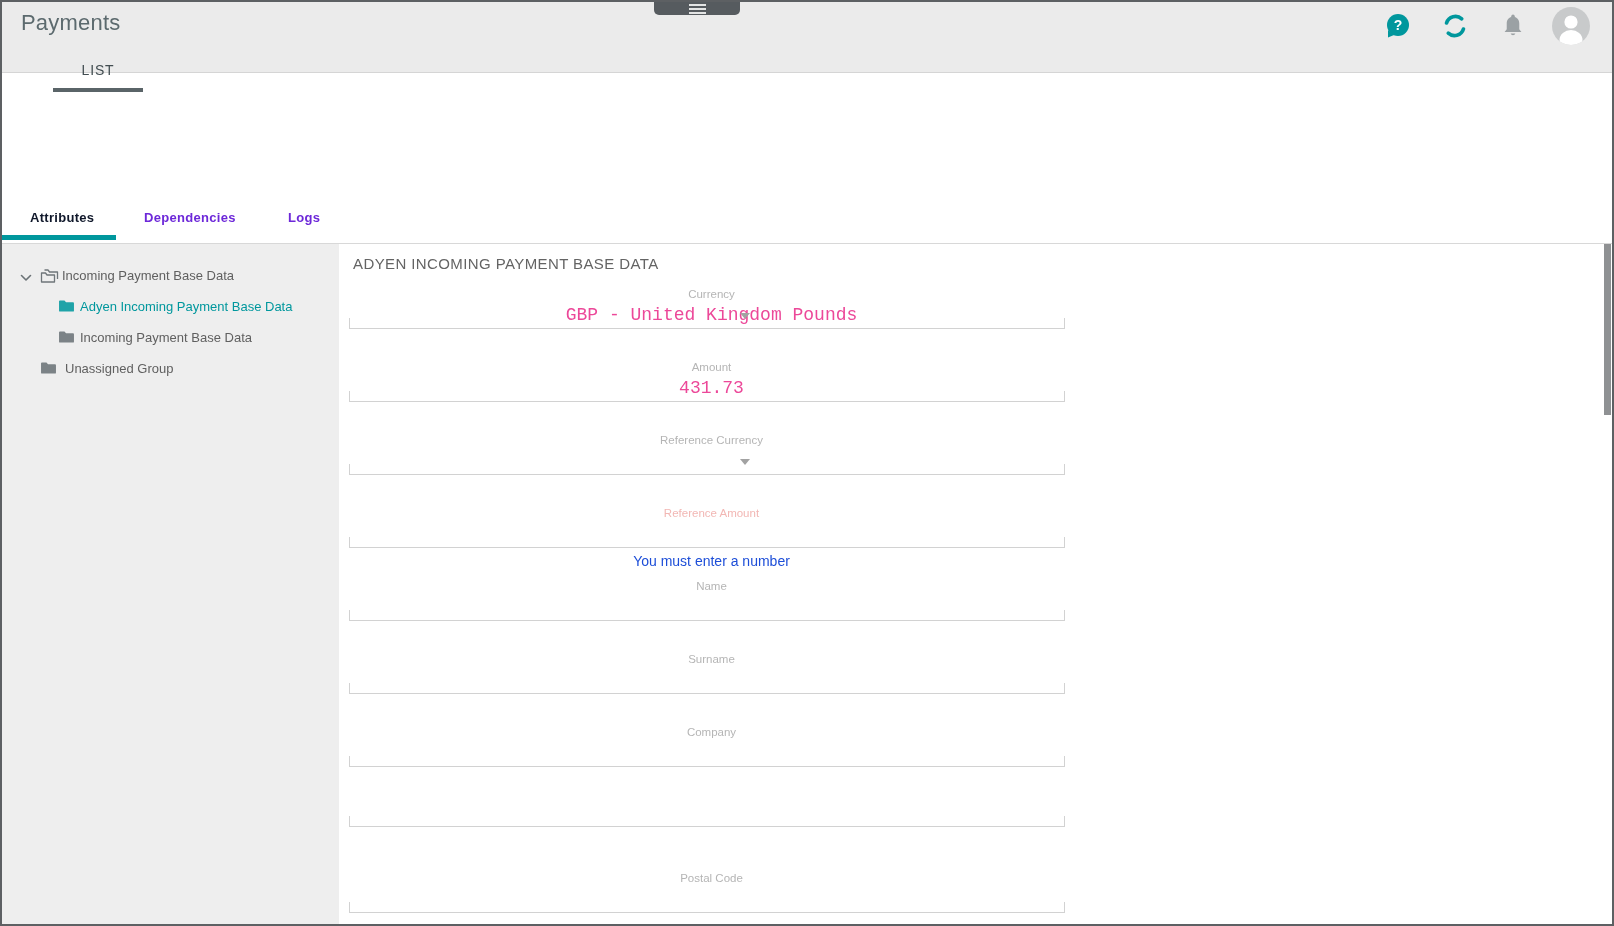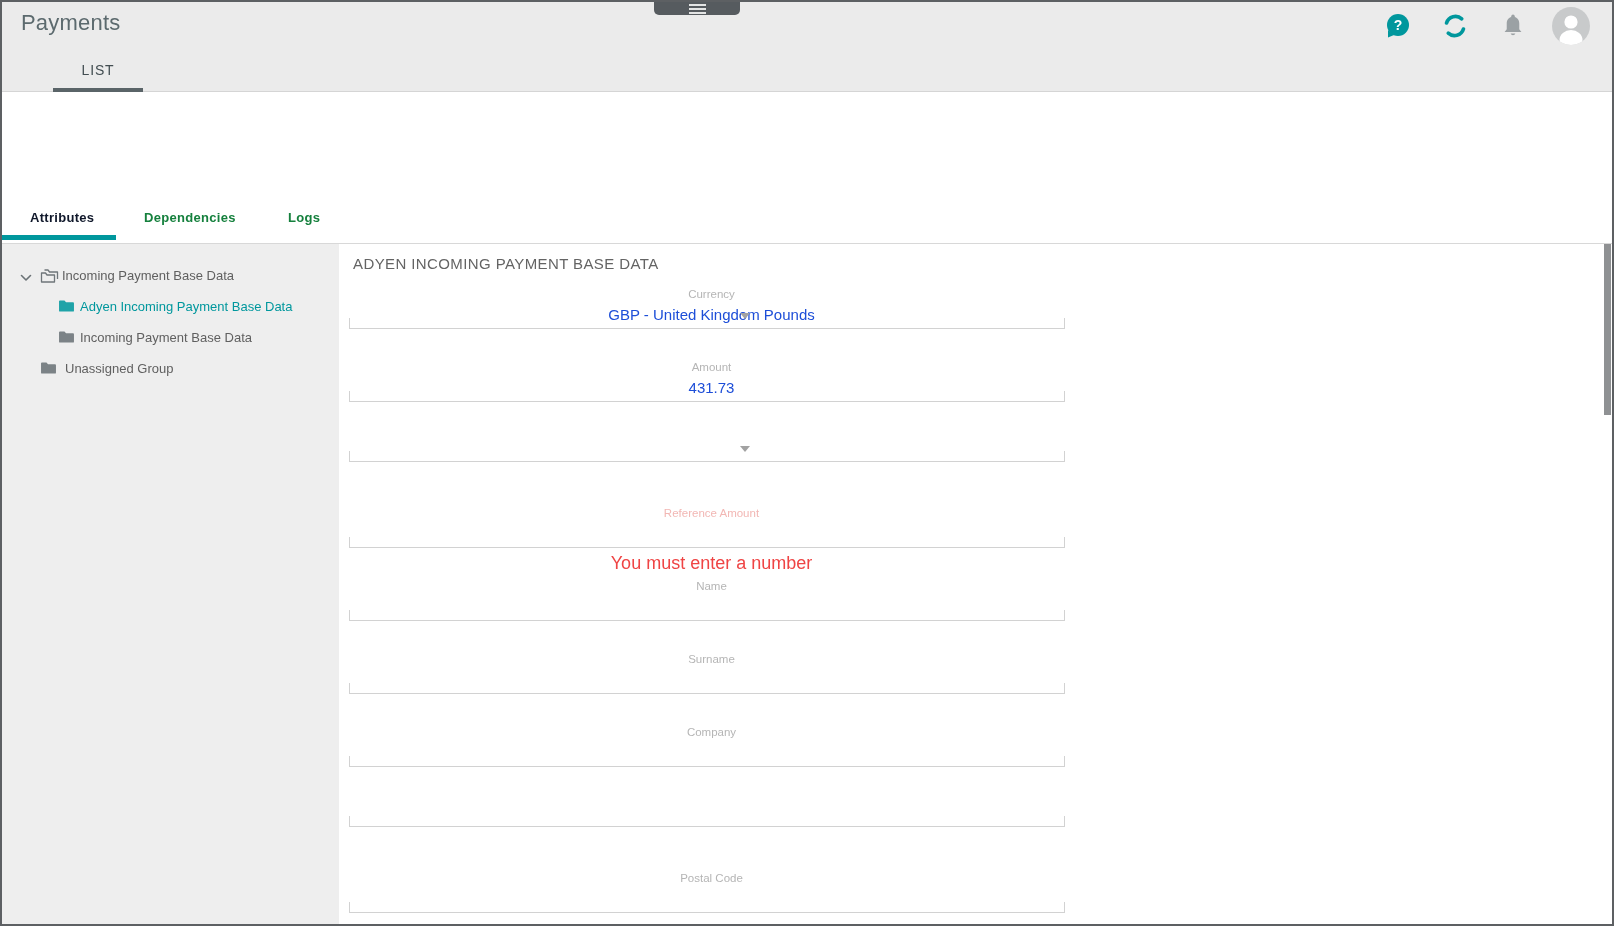--- a/index.html
+++ b/index.html
@@ -6,61 +6,61 @@
   html,body { width:1614px; height:926px; }
   body { font-family:"Liberation Sans", sans-serif; background:#fff; overflow:hidden; }
 
   .page { position:relative; width:1614px; height:926px; border:2px solid #5d6063; background:#fff; overflow:hidden; }
 
   
   .drag-tab { position:absolute; left:652px; top:0; width:86px; height:13px; background:#565b5f; border-radius:0 0 5px 5px; z-index:30; display:flex; flex-direction:column; align-items:center; justify-content:center; gap:2px; cursor:pointer; }
   .drag-tab .bar { width:17px; height:2px; background:#e3e4e4; }
 
   
-  .header { position:absolute; left:0; top:0; width:100%; height:90px; background:#ebebeb; border-bottom:1px solid #d5d5d5; }
+  .header { position:absolute; left:0; top:0; width:100%; height:71px; background:#ebebeb; border-bottom:1px solid #d5d5d5; }
   .page-title { position:absolute; left:19px; top:8px; font-size:22px; font-weight:400; color:#5c6a6e; letter-spacing:0.2px; }
   .header-icons { position:absolute; right:22px; top:2px; height:44px; display:flex; align-items:center; gap:20px; }
   .icon-btn { width:38px; height:42px; display:flex; align-items:center; justify-content:center; cursor:pointer; }
 
   .list-tab { position:absolute; left:51px; top:52px; width:90px; height:37px; cursor:pointer; }
   .list-tab .lbl { position:absolute; left:0; right:0; top:8px; text-align:center; font-size:14px; color:#424d51; letter-spacing:0.8px; }
   .list-underline { position:absolute; left:0; bottom:-1px; width:90px; height:4px; background:#5a6468; }
 
   
   .crumb-bar { position:absolute; left:0; top:90px; width:100%; height:70px; background:#fff; }
   .back-btn { position:absolute; left:18px; top:119px; width:18px; height:18px; cursor:pointer; }
   .crumb-label { position:absolute; left:46px; top:118px; font-size:15px; color:#898989; }
 
   
   .tabs { position:absolute; left:0; top:196px; width:100%; height:45px; background:#fff; }
-  .tab { position:absolute; top:12px; font-size:13px; font-weight:700; letter-spacing:0.3px; color:#15803d; cursor:pointer; }
+  .tab { position:absolute; top:12px; font-size:13px; font-weight:700; letter-spacing:0.3px; color:#6d28d9; cursor:pointer; }
   .tab.active { color:#0f172a; }
   .tab-underline { position:absolute; left:0; top:37px; width:114px; height:5px; background:#00979d; }
   .content-top-border { position:absolute; left:0; top:241px; width:100%; height:1px; background:#d8d8d8; }
 
   
   .sidebar { position:absolute; left:0; top:242px; width:337px; height:682px; background:#eeeeee; }
   .tree-row { position:absolute; left:0; width:100%; height:31px; display:flex; align-items:center; cursor:pointer; }
   .tree-row .chev { position:absolute; left:18px; top:10px; }
   .tree-row .f-icon { position:absolute; top:8px; }
   .tree-row .t-label { position:absolute; font-size:13px; color:#606060; white-space:nowrap; }
   .tree-row.selected .t-label { color:#00979d; }
 
   
   .main-panel { position:absolute; left:337px; top:242px; width:1277px; height:682px; background:#fff; }
   .form-heading { position:absolute; left:14px; top:11px; font-size:15px; font-weight:400; color:#646464; letter-spacing:0.4px; }
 
   .field { position:absolute; left:10px; width:716px;text-align:center; }
   .f-label { font-size:11.5px; line-height:13px; color:#b5b5b5; padding-left:9px; }
   .f-label.err { color:#f2b7b4; }
   .f-box { position:relative; height:28px; }
-  .f-value { position:absolute; left:0; top:2px; right:0; padding-left:9px; font-size:15px; line-height:24px; color:#1d4ed8; white-space:nowrap; overflow:hidden; }
+  .f-value { position:absolute; left:0; top:2px; right:0; padding-left:9px; font-size:18px; line-height:24px; color:#ec4899; white-space:nowrap; overflow:hidden;font-family:Liberation Mono, monospace; }
   .f-notch { position:absolute; left:0; right:0; bottom:0; height:11px; border-left:1px solid #d2d2d2; border-right:1px solid #d2d2d2; border-bottom:1px solid #d2d2d2; }
   .f-arrow { position:absolute; left:391px; top:12px; width:0; height:0; border-left:5.5px solid transparent; border-right:5.5px solid transparent; border-top:6px solid #a2a2a2; }
-  .f-error { margin-top:5px; padding-left:9px; font-size:18px; color:#ef4444; }
+  .f-error { margin-top:5px; padding-left:9px; font-size:14px; color:#1d4ed8; }
 
   
   .scroll-thumb { position:absolute; right:1px; top:242px; width:7px; height:171px; background:#8f9193; cursor:pointer; }
 </style>
 </head>
 <body>
 
 <div class="page">
 
   <div class="drag-tab">
@@ -181,20 +181,21 @@
           </div>
         </div>
         <div class="field" style="top: 117px;">
           <div class="f-label">Amount</div>
           <div class="f-box">
             <div class="f-value">431.73</div>
             <span class="f-notch"></span>
           </div>
         </div>
         <div class="field" style="top: 190px;">
+          <div class="f-label">Reference Currency</div>
           <div class="f-box">
             <div class="f-value"></div>
             <span class="f-arrow"></span>
             <span class="f-notch"></span>
           </div>
         </div>
         <div class="field" style="top: 263px;">
           <div class="f-label err">Reference Amount</div>
           <div class="f-box">
             <div class="f-value"></div>

